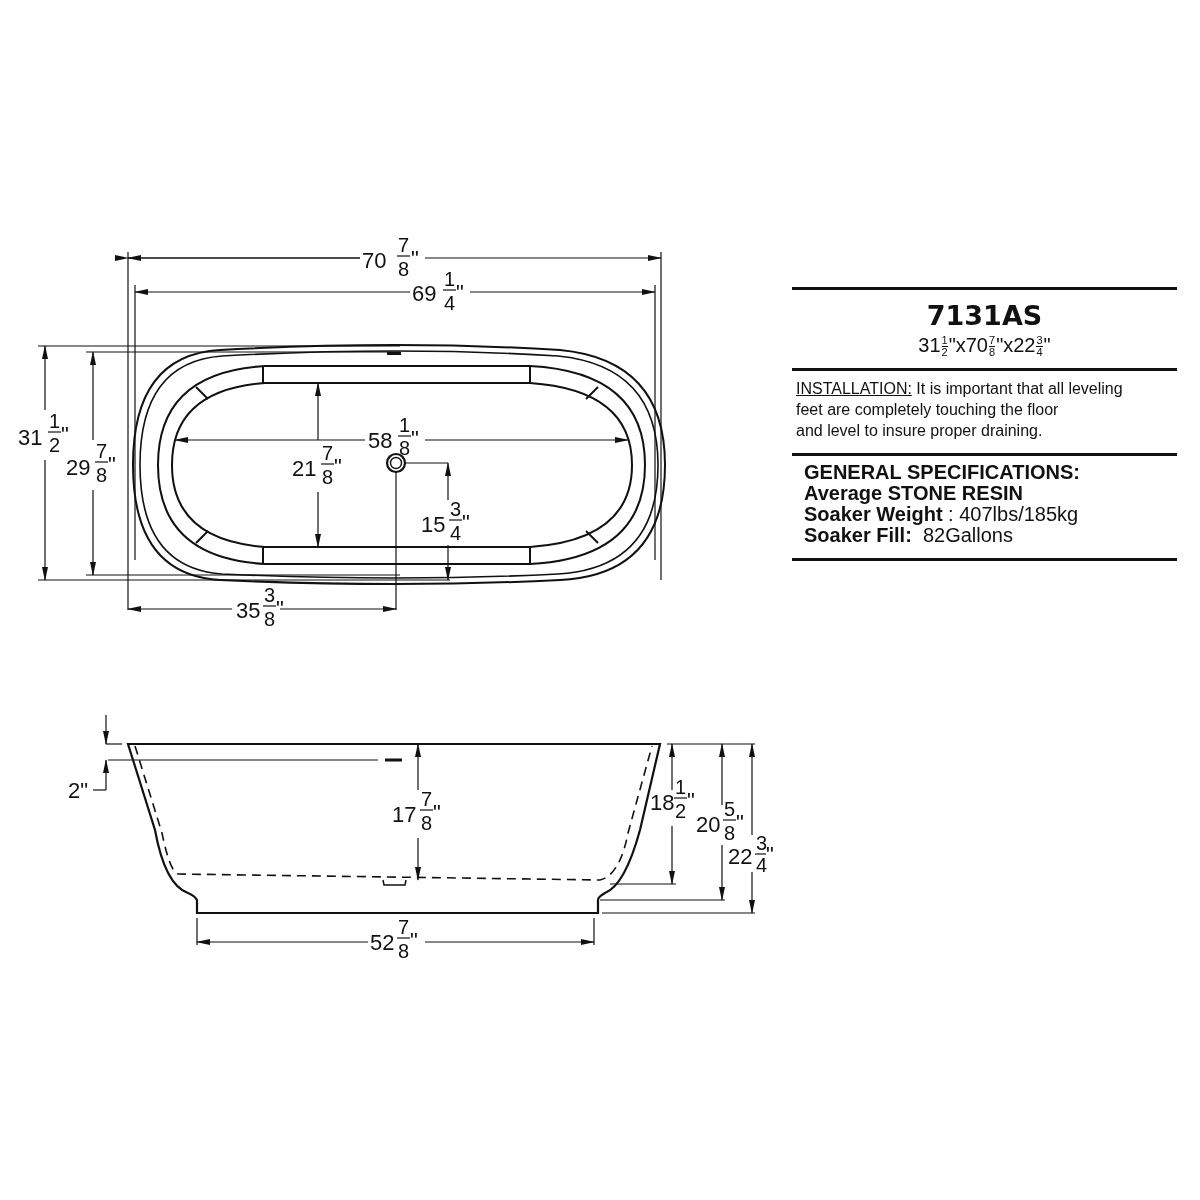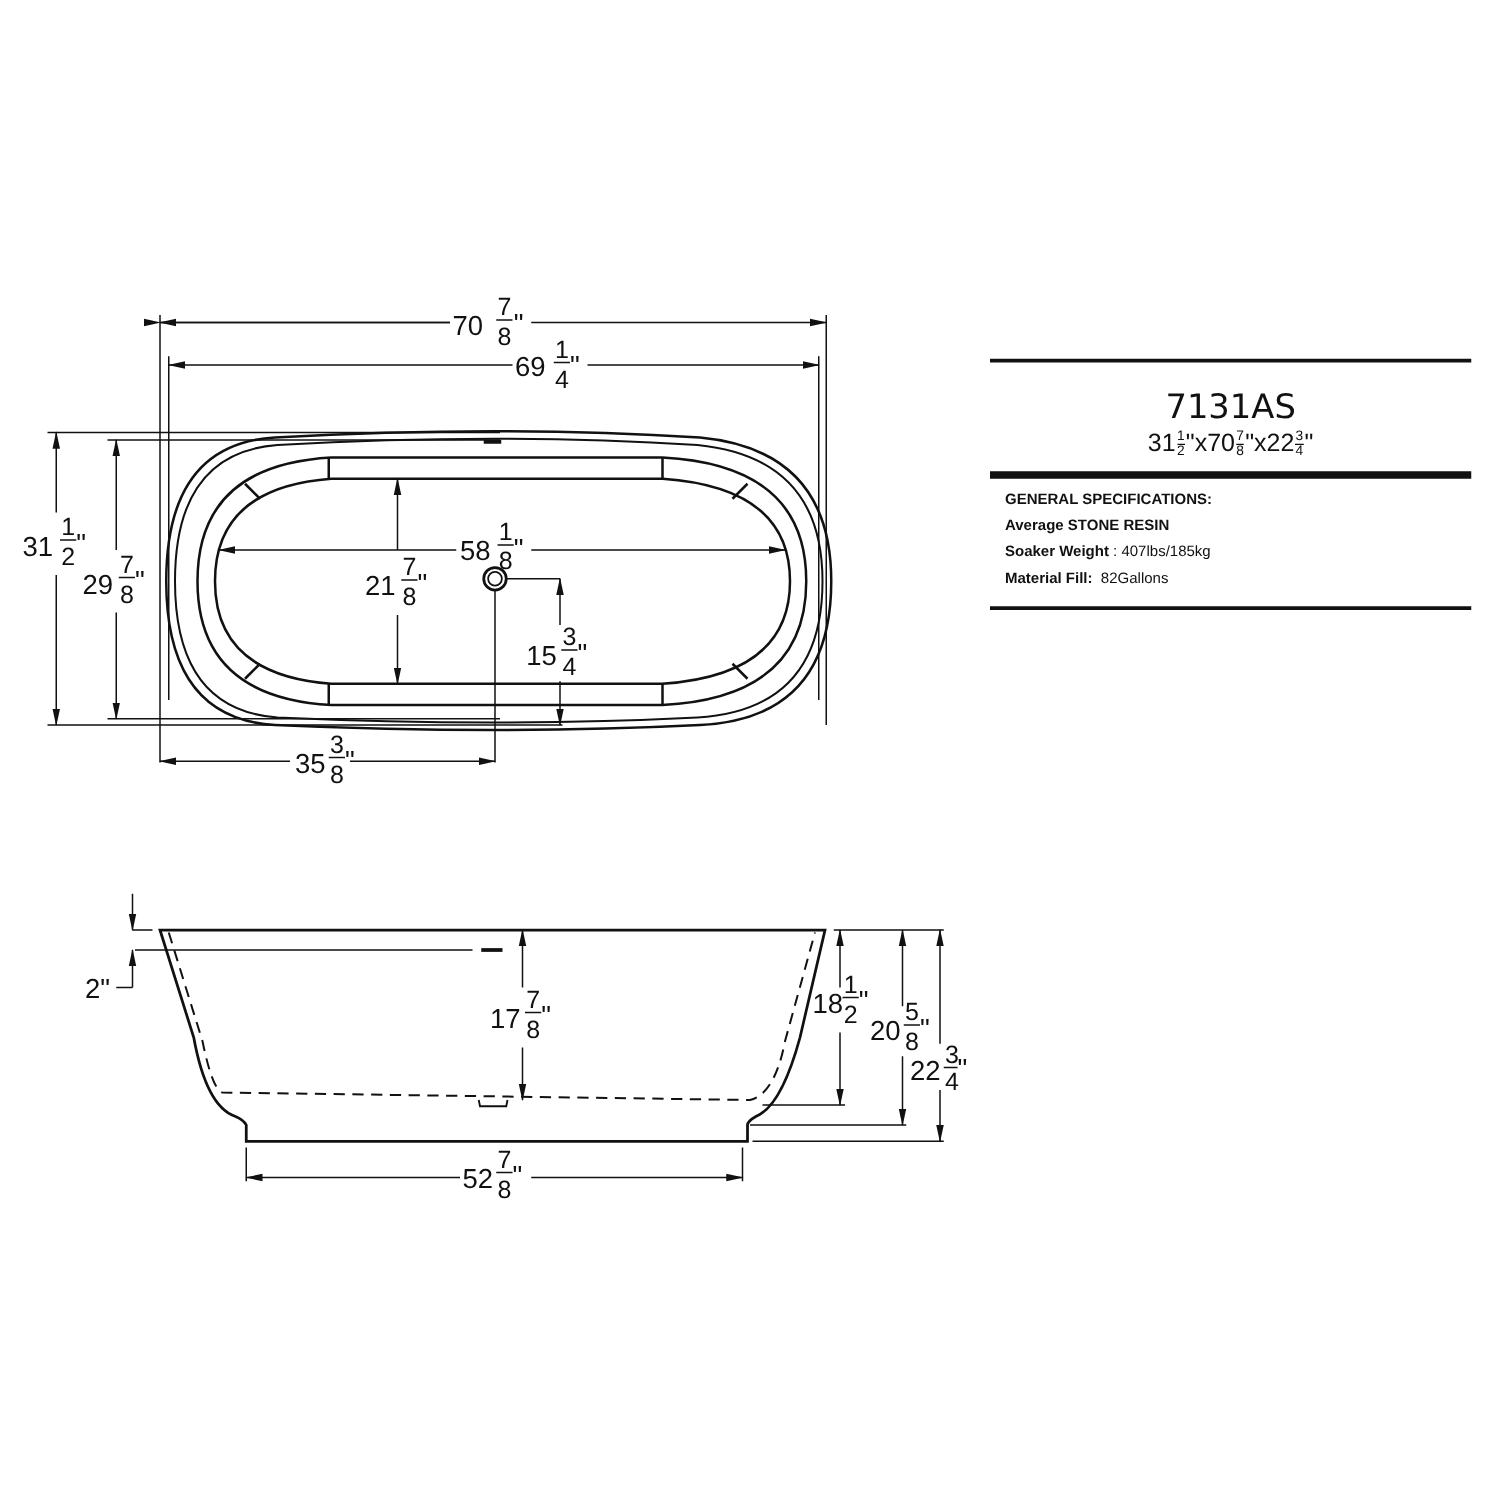--- a/index.html
+++ b/index.html
@@ -2,28 +2,28 @@
 <html><head>
   <meta charset="utf-8">
   <style>
     html, body { margin: 0; padding: 0; background: #ffffff; }
     body { width: 1200px; height: 1200px; position: relative; overflow: hidden; font-family: "Liberation Sans", sans-serif; color: #111; }
     svg.drawing { position: absolute; left: 0; top: 0; }
     .dim { font-family: "Liberation Sans", sans-serif; font-size: 22px; fill: #111; }
     .frac { font-family: "Liberation Sans", sans-serif; font-size: 20px; fill: #111; }
     .panel { position: absolute; left: 792px; top: 287px; width: 385px; }
     .rule { height: 3px; background: #111; width: 100%; }
-    .title { text-align: center; font-family: "DejaVu Sans", sans-serif; font-size: 27px; margin-top: 20px; line-height: 32px; }
+    .title { text-align: center; font-family: "DejaVu Sans", sans-serif; font-size: 27px; margin-top: 10px; line-height: 32px; font-weight: bold; }
     .sub { text-align: center; font-size: 20px; margin-top: 2px; margin-bottom: 10px; }
     .sub .f { display: inline-block; vertical-align: middle; font-size: 11px; line-height: 11px; text-align: center; margin: 0 1px; }
     .sub .f span { display: block; }
     .sub .f span.n { border-bottom: 1px solid #111; }
     .install { font-size: 16px; line-height: 21px; padding: 7px 4px 12px 4px; }
     .install .u { text-decoration: underline; }
-    .specs { font-size: 12px; line-height: 21px; padding: 6px 12px 12px 12px; }
+    .specs { font-size: 20px; line-height: 21px; padding: 6px 12px 12px 12px; }
     .specs b { font-weight: bold; }
   </style>
 </head>
 <body>
 
 <svg class="drawing" width="1200" height="1200" viewBox="0 0 1200 1200" xmlns="http://www.w3.org/2000/svg">
   <defs>
     <marker id="arr" markerWidth="14" markerHeight="8" refX="13" refY="4" orient="auto" markerUnits="userSpaceOnUse">
       <path d="M0,1 L14,4 L0,7 z" fill="#111"></path>
     </marker>
@@ -212,21 +212,26 @@
   </g>
 </svg>
 
 <div class="panel">
   <div class="rule"></div>
   <div class="title">7131AS</div>
   <div class="sub">
     <span>31</span><span class="f"><span class="n">1</span><span>2</span></span><span>"</span><span>x</span><span>70</span><span class="f"><span class="n">7</span><span>8</span></span><span>"</span><span>x</span><span>22</span><span class="f"><span class="n">3</span><span>4</span></span><span>"</span>
   </div>
   <div class="rule"></div>
+  <div class="install">
+    <span class="u">INSTALLATION:</span><span> It is important that all leveling</span><br>
+    <span>feet are completely touching the floor</span><br>
+    <span>and level to insure proper draining.</span>
+  </div>
   <div class="rule"></div>
   <div class="specs">
     <b>GENERAL SPECIFICATIONS:</b><br>
     <b>Average STONE RESIN</b><br>
     <b>Soaker Weight</b><span> : 407lbs/185kg</span><br>
-    <b>Material Fill:</b><span style="white-space:pre">  82Gallons</span>
+    <b>Soaker Fill:</b><span style="white-space:pre">  82Gallons</span>
   </div>
   <div class="rule"></div>
 </div>
 
 </body></html>

